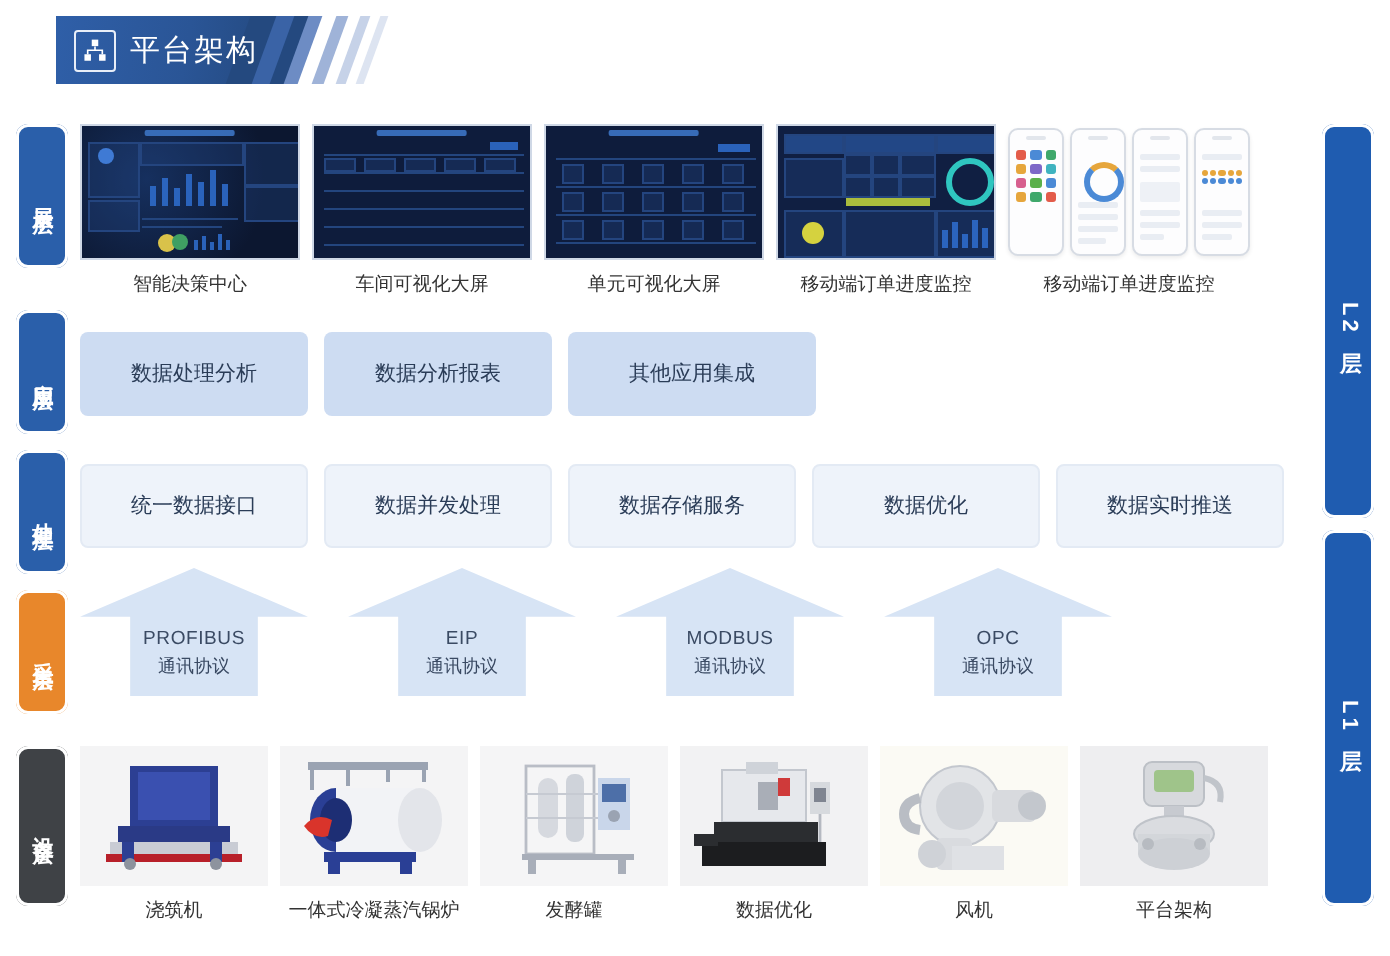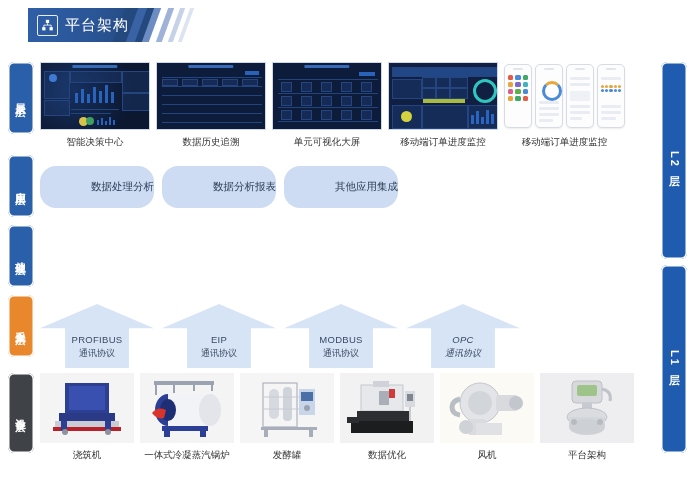--- a/index.html
+++ b/index.html
@@ -96,21 +96,21 @@
   .ph-top{position:absolute;top:3px;left:50%;transform:translateX(-50%);
           width:10px;height:2px;background:#e2e6ec;border-radius:1px;}
   .ph-grid{position:absolute;top:10px;left:3px;right:3px;display:grid;
            grid-template-columns:repeat(3,1fr);gap:2px;}
   .ph-ic{height:5px;border-radius:1.5px;}
   .ph-row{position:absolute;left:3px;right:3px;height:3px;background:#e9edf3;border-radius:1px;}
   .ph-circ{position:absolute;border-radius:50%;}
 
   
   .box{
-    border-radius:16px;display:flex;align-items:center;justify-content:flex-end;
+    border-radius:4px;display:flex;align-items:center;justify-content:center;
     font-size:10.5px;color:#2a3c57;text-align:center;
   }
   .box.app{background:#cddcf2;}
   .box.proc{background:#eef3fa;border:1px solid #e3eaf4;box-sizing:border-box;}
 
   
   .arrowwrap{position:relative;}
   .arrow{
     position:relative;width:100%;height:100%;
     background:#d7e4f5;
@@ -219,21 +219,21 @@
         <div class="dline" style="left:5px;top:41px;width:100px;"></div>
         <div class="dline" style="left:5px;top:50px;width:100px;"></div>
         <div class="dline" style="left:5px;top:59px;width:100px;"></div>
         <div class="dbar" style="left:88px;top:8px;width:14px;height:4px;"></div>
         <div class="dpanel" style="left:5px;top:16px;width:14px;height:5px;"></div>
         <div class="dpanel" style="left:25px;top:16px;width:14px;height:5px;"></div>
         <div class="dpanel" style="left:45px;top:16px;width:14px;height:5px;"></div>
         <div class="dpanel" style="left:65px;top:16px;width:14px;height:5px;"></div>
         <div class="dpanel" style="left:85px;top:16px;width:14px;height:5px;"></div>
       </div>
-      <div class="thumb-cap">数据历史追溯</div>
+      <div class="thumb-cap">车间可视化大屏</div>
     </div>
 
     <div class="cell">
       <div class="thumb" style="width:110px;height:68px;">
         <div class="dash" style="background:#0e1c3c;"></div>
         <div class="dtitle"></div>
         <div class="dline" style="left:5px;top:16px;width:100px;"></div>
         <div class="dline" style="left:5px;top:30px;width:100px;"></div>
         <div class="dline" style="left:5px;top:44px;width:100px;"></div>
         <div class="dline" style="left:5px;top:58px;width:100px;"></div>
@@ -345,46 +345,63 @@
     </div>
   </div>
 
   <div class="row" style="top:166px;gap:8px;">
     <div class="box app" style="width:114px;height:42px;">
         <span>数据处理分析</span>
       </div>
     <div class="box app" style="width:114px;height:42px;">
         <span>数据分析报表</span>
       </div>
-    <div class="box app" style="width:114px;height:42px;">
+    <div class="box app" style="width:124px;height:42px;">
         <span>其他应用集成</span>
       </div>
   </div>
 
-
-  <div class="row" style="top:304px;gap:8px;">
+  <div class="row" style="top:232px;gap:8px;">
+    <div class="box proc" style="width:114px;height:42px;">
+        <span>统一数据接口</span>
+      </div>
+    <div class="box proc" style="width:114px;height:42px;">
+        <span>数据并发处理</span>
+      </div>
+    <div class="box proc" style="width:114px;height:42px;">
+        <span>数据存储服务</span>
+      </div>
+    <div class="box proc" style="width:114px;height:42px;">
+        <span>数据优化</span>
+      </div>
+    <div class="box proc" style="width:114px;height:42px;">
+        <span>数据实时推送</span>
+      </div>
+  </div>
+
+  <div class="row" style="top:284px;gap:20px;">
     <div class="arrowwrap" style="width:114px;height:64px;">
       <div class="arrow">
         <span class="arr-t1">PROFIBUS</span>
         <span class="arr-t2">通讯协议</span>
       </div>
     </div>
     <div class="arrowwrap" style="width:114px;height:64px;">
       <div class="arrow">
         <span class="arr-t1">EIP</span>
         <span class="arr-t2">通讯协议</span>
       </div>
     </div>
     <div class="arrowwrap" style="width:114px;height:64px;">
       <div class="arrow">
         <span class="arr-t1">MODBUS</span>
         <span class="arr-t2">通讯协议</span>
       </div>
     </div>
-    <div class="arrowwrap" style="width:114px;height:64px;font-style:italic;">
+    <div class="arrowwrap" style="width:114px;height:64px;">
       <div class="arrow">
         <span class="arr-t1">OPC</span>
         <span class="arr-t2">通讯协议</span>
       </div>
     </div>
   </div>
 
   <div class="row" style="top:373px;gap:6px;">
 
     <div class="cell">

